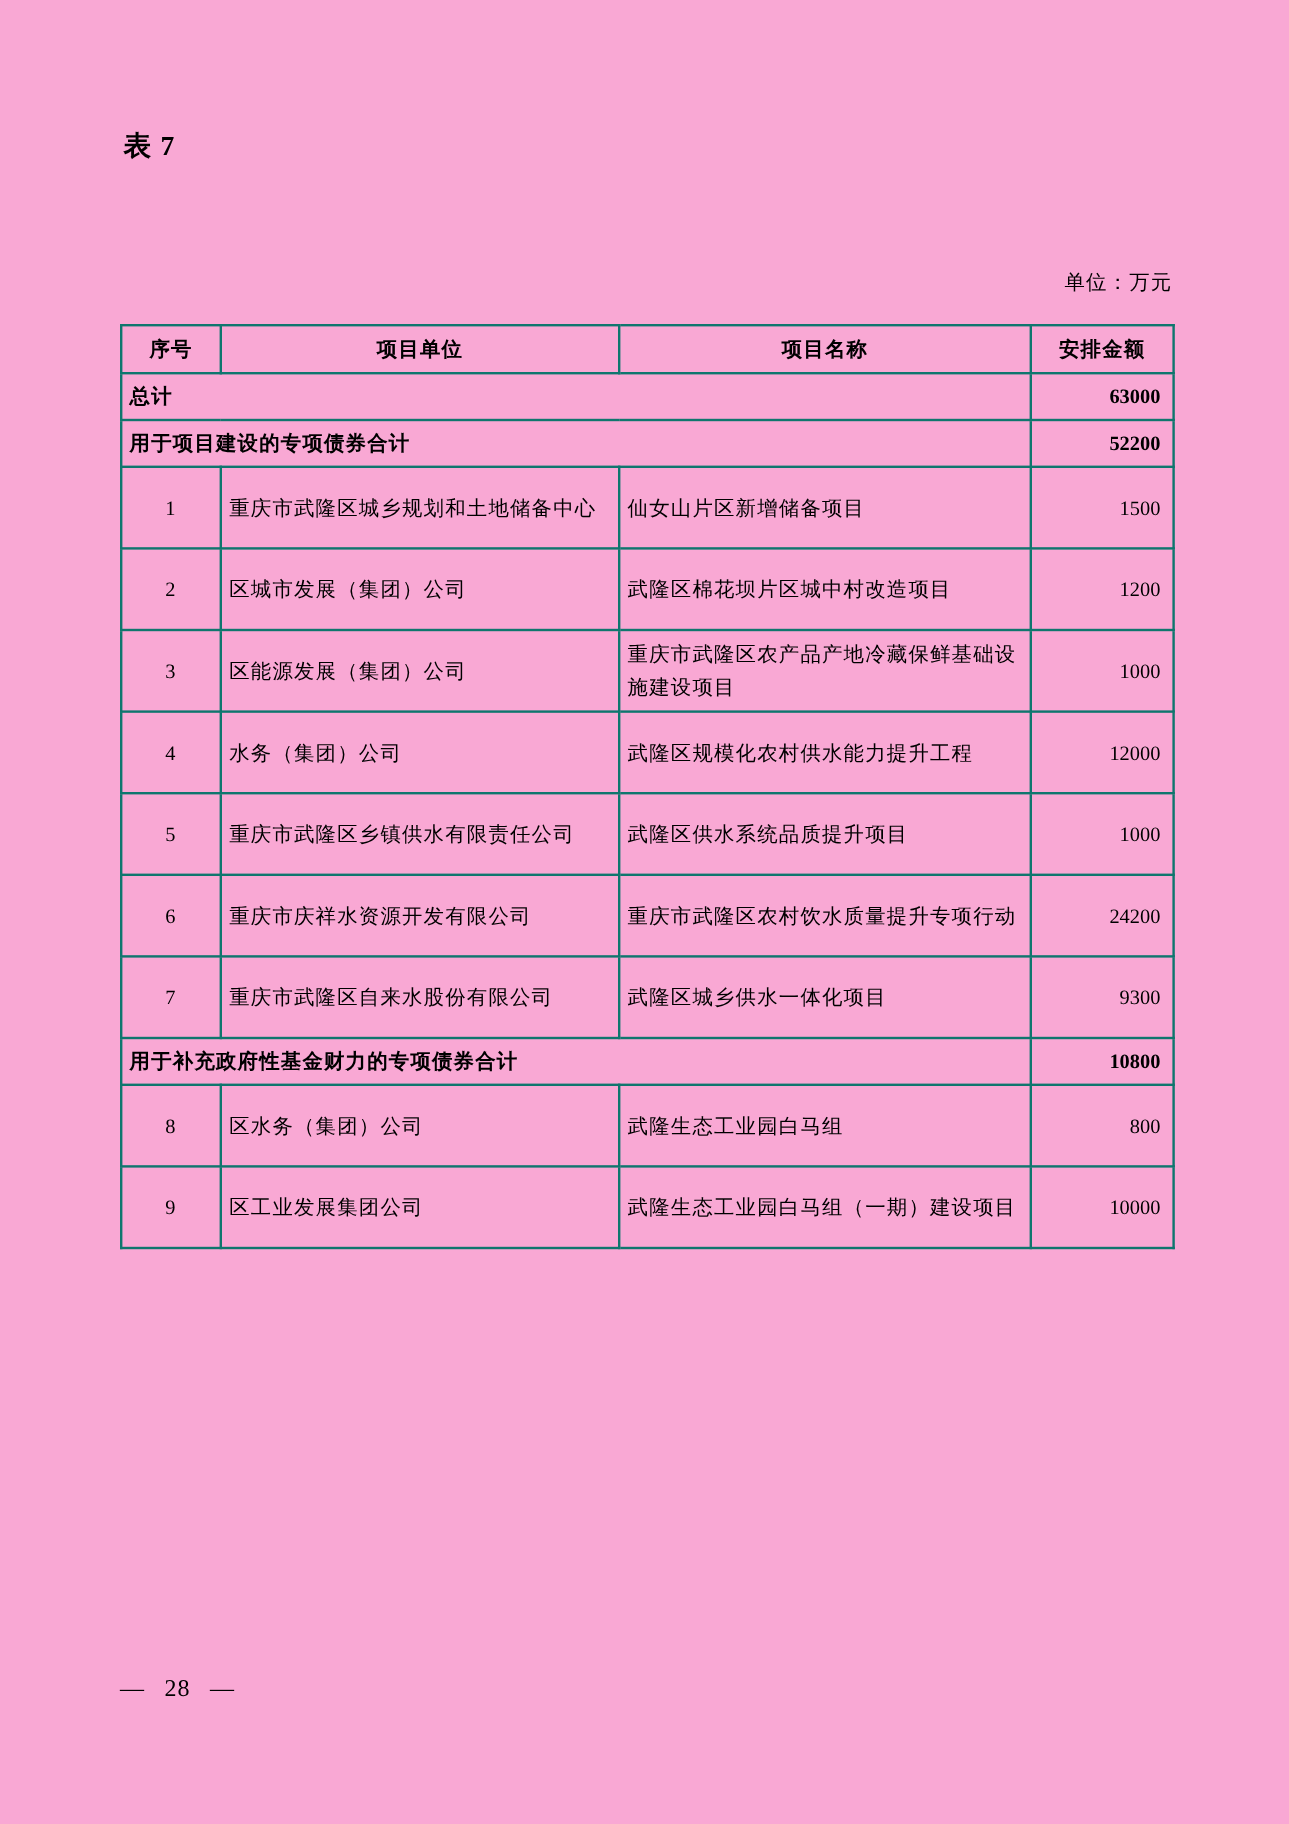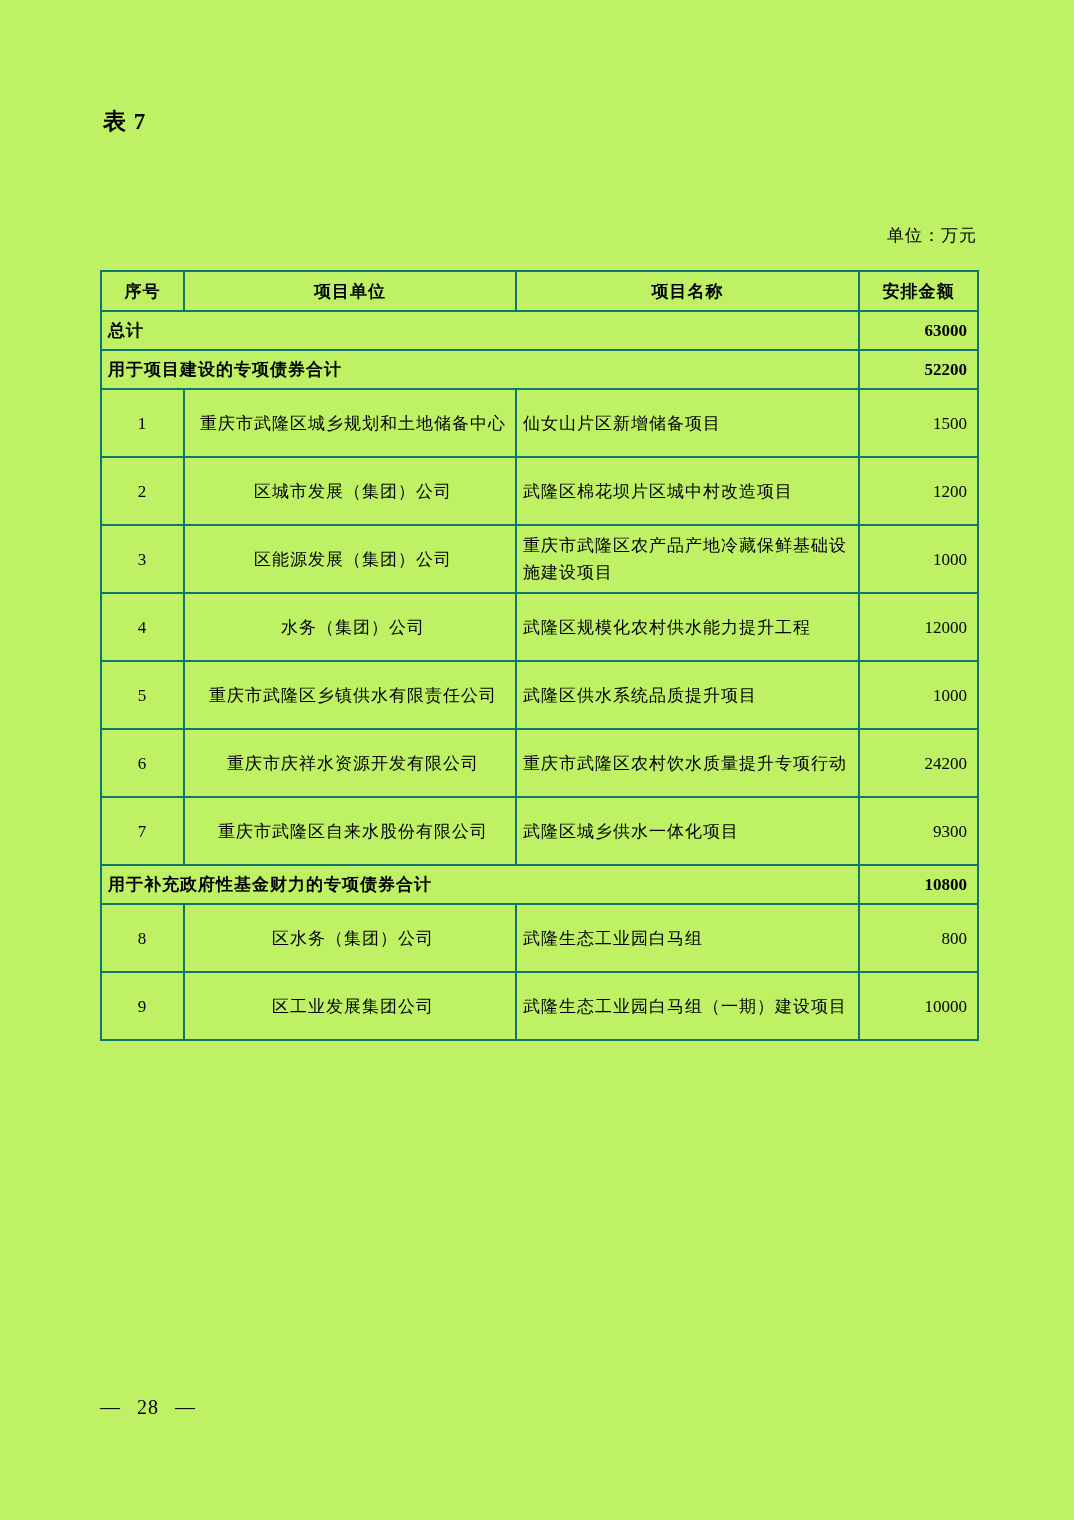--- a/index.html
+++ b/index.html
@@ -1,21 +1,21 @@
 <!DOCTYPE html>
 <html><head>
 <meta charset="utf-8">
 <style>
   html, body { margin: 0; padding: 0; background: #e8e8e8; }
   .page {
     position: relative;
     width: 1074px;
     height: 1520px;
     margin: 0 auto;
-    background: #bef264;
+    background: #f9a8d4;
     font-family: "Liberation Serif", "DejaVu Serif", serif;
     color: #000000;
     overflow: hidden;
   }
   .table-label {
     position: absolute;
     left: 103px;
     top: 106px;
     font-size: 23px;
     font-weight: bold;
@@ -63,21 +63,21 @@
   }
   tr.summary-row td {
     height: 33px;
     font-weight: bold;
     padding-top: 2px;
     padding-bottom: 2px;
   }
   tr.summary-row td.label-cell { text-align: left; }
   tr.data-row td { height: 58px; }
   td.cell-no { text-align: center; padding-left: 2px; padding-right: 2px; }
-  td.cell-unit { text-align: center; padding-left: 6px; padding-right: 0; }
+  td.cell-unit { text-align: left; padding-left: 6px; padding-right: 0; }
   td.cell-project { text-align: left; padding-left: 6px; padding-right: 4px; }
   td.cell-amount, tr.summary-row td.cell-amount {
     text-align: right;
     padding-right: 10px;
     letter-spacing: 0;
   }
   .page-number {
     position: absolute;
     left: 100px;
     top: 1396px;

